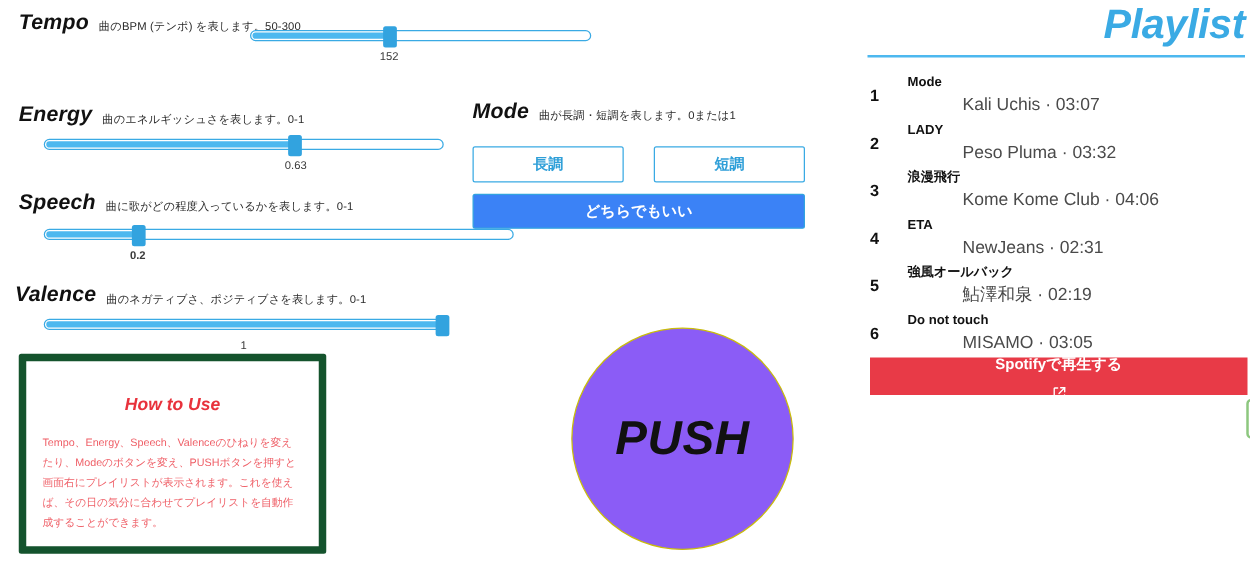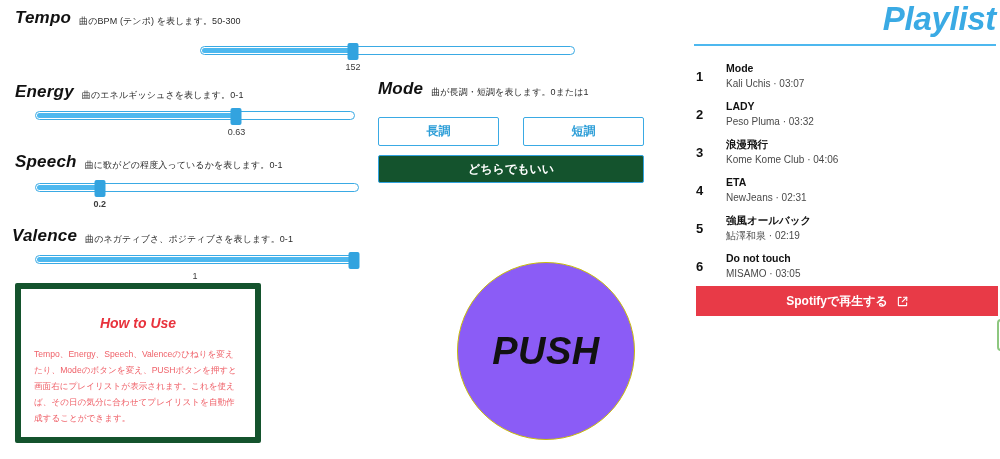--- a/index.html
+++ b/index.html
@@ -96,21 +96,21 @@
     font-size: 12px;
     font-weight: bold;
     border-radius: 2px;
     cursor: pointer;
     font-family: "Liberation Sans", "DejaVu Sans", sans-serif;
     display: flex; align-items: center; justify-content: center;
   }
   .mode-btn.wide {
     width: 100%;
     margin-top: 9px;
-    background: #14532d;
+    background: #3b82f6;
     border-color: #32a3df;
     color: #ffffff;
     height: 28px;
   }
 
   
   .howto {
     position: absolute;
     left: 15px; top: 283px;
     width: 246px; height: 160px;
@@ -194,39 +194,41 @@
     flex: 0 0 30px;
   }
   .track-info { line-height: 1.25; }
   .track-name {
     font-size: 10.5px;
     font-weight: bold;
     color: #111;
     margin-bottom: 2px;
   }
   .track-meta {
-    font-size: 10px;
+    font-size: 14px;
     color: #4a4a4a;
+    margin-left: 44px;
   }
 
   .spotify-btn {
     position: absolute;
     left: 2px; top: 286px;
     width: 302px; height: 30px;
     background: #e83a47;
     border: none;
     color: #ffffff;
     font-size: 12px;
     font-weight: bold;
     cursor: pointer;
     font-family: "Liberation Sans", "DejaVu Sans", sans-serif;
     display: flex;
     align-items: center;
     justify-content: center;
     gap: 9px;
+    flex-direction: column;
   }
   .ext-icon { display: inline-flex; align-items: center; }
 
   
   .edge-widget {
     position: absolute;
     left: 997px; top: 319px;
     width: 14px; height: 32px;
     border: 2px solid #8dc77f;
     border-radius: 4px;
@@ -239,21 +241,21 @@
 <div id="app">
 
   <div class="left-panel">
 
     <div class="param-block" style="left:15px; top:8px;">
       <div class="param-head">
         <span class="param-title">Tempo</span>
         <span class="param-desc">曲のBPM (テンポ) を表します。50-300</span>
       </div>
     </div>
-    <div class="slider-wrap" style="left:200px; top:46px; width:375px;">
+    <div class="slider-wrap" style="left:200px; top:24px; width:273px;">
       <div class="slider-track">
         <div class="slider-fill" style="width:40.8%;"></div>
         <div class="slider-thumb" style="left:40.8%;"></div>
       </div>
       <div class="slider-value" style="left:40.8%;">152</div>
     </div>
 
     <div class="param-block" style="left:15px; top:82px;">
       <div class="param-head">
         <span class="param-title">Energy</span>
@@ -267,21 +269,21 @@
       </div>
       <div class="slider-value" style="left:63%;">0.63</div>
     </div>
 
     <div class="param-block" style="left:15px; top:152px;">
       <div class="param-head">
         <span class="param-title">Speech</span>
         <span class="param-desc">曲に歌がどの程度入っているかを表します。0-1</span>
       </div>
     </div>
-    <div class="slider-wrap" style="left:35px; top:183px; width:324px;font-weight:bold;">
+    <div class="slider-wrap" style="left:35px; top:183px; width:376px;font-weight:bold;">
       <div class="slider-track">
         <div class="slider-fill" style="width:20%;"></div>
         <div class="slider-thumb" style="left:20%;"></div>
       </div>
       <div class="slider-value" style="left:20%;">0.2</div>
     </div>
 
     <div class="param-block" style="left:12px; top:226px;">
       <div class="param-head">
         <span class="param-title">Valence</span>

